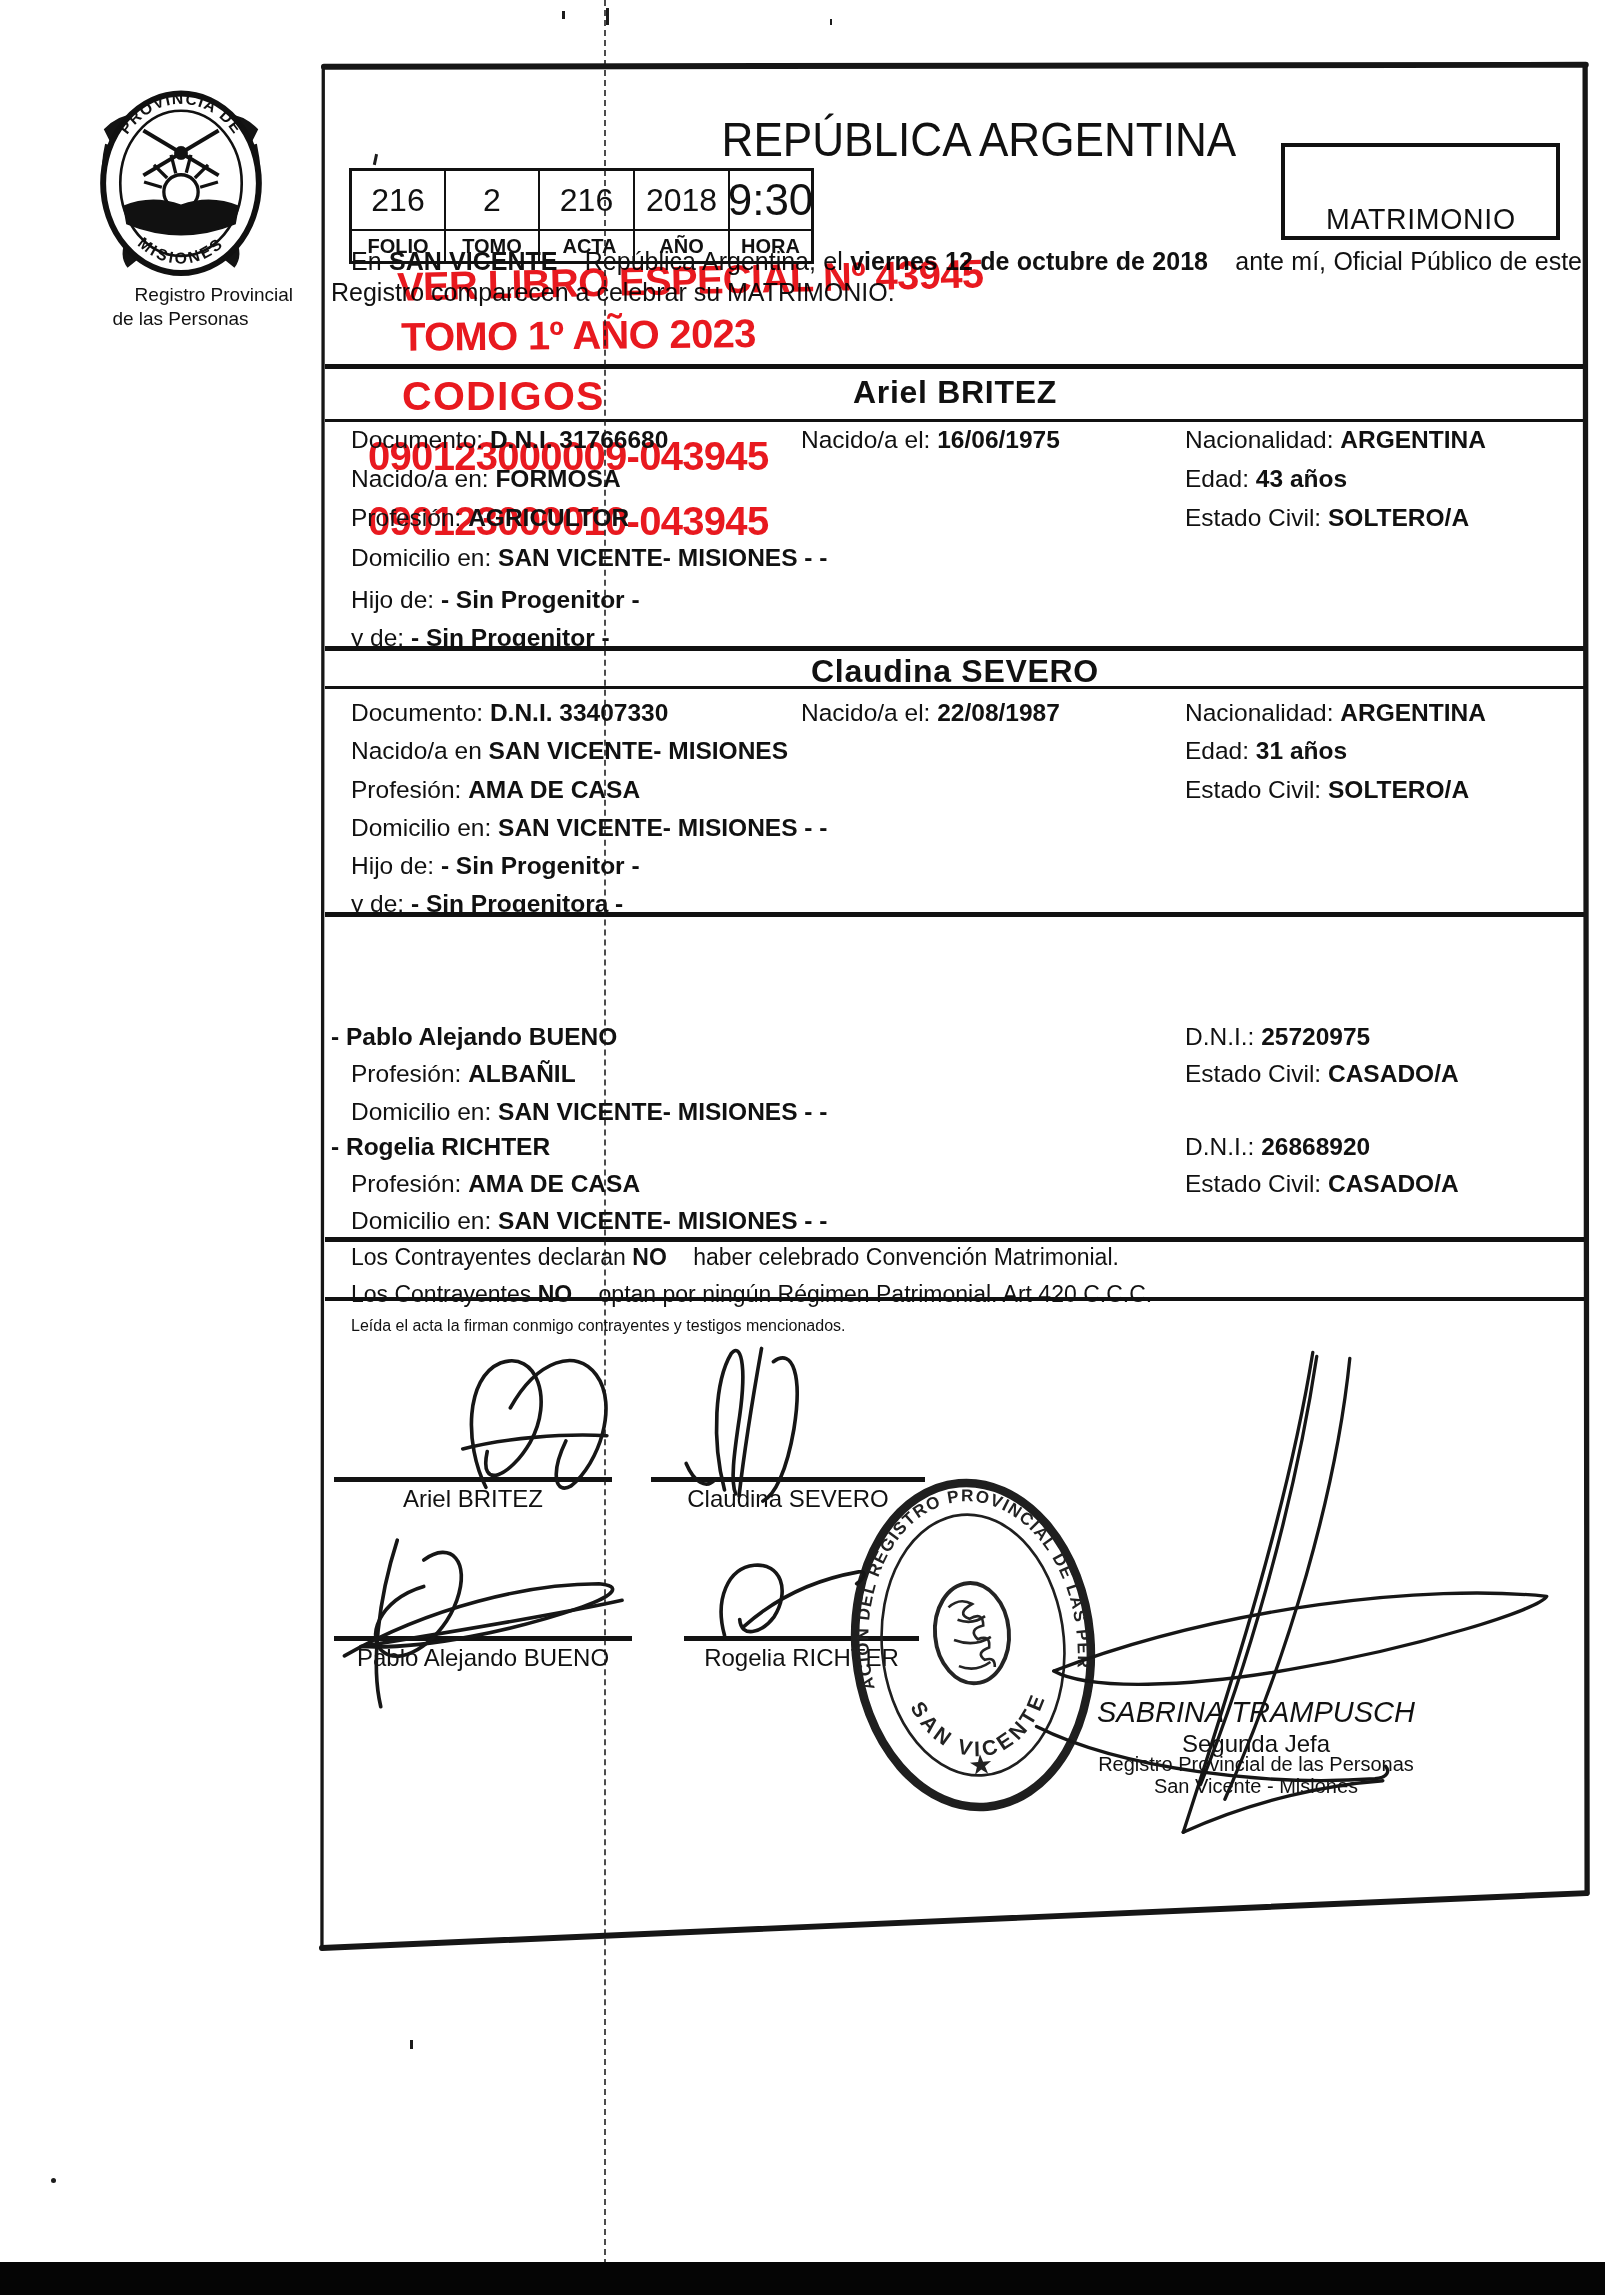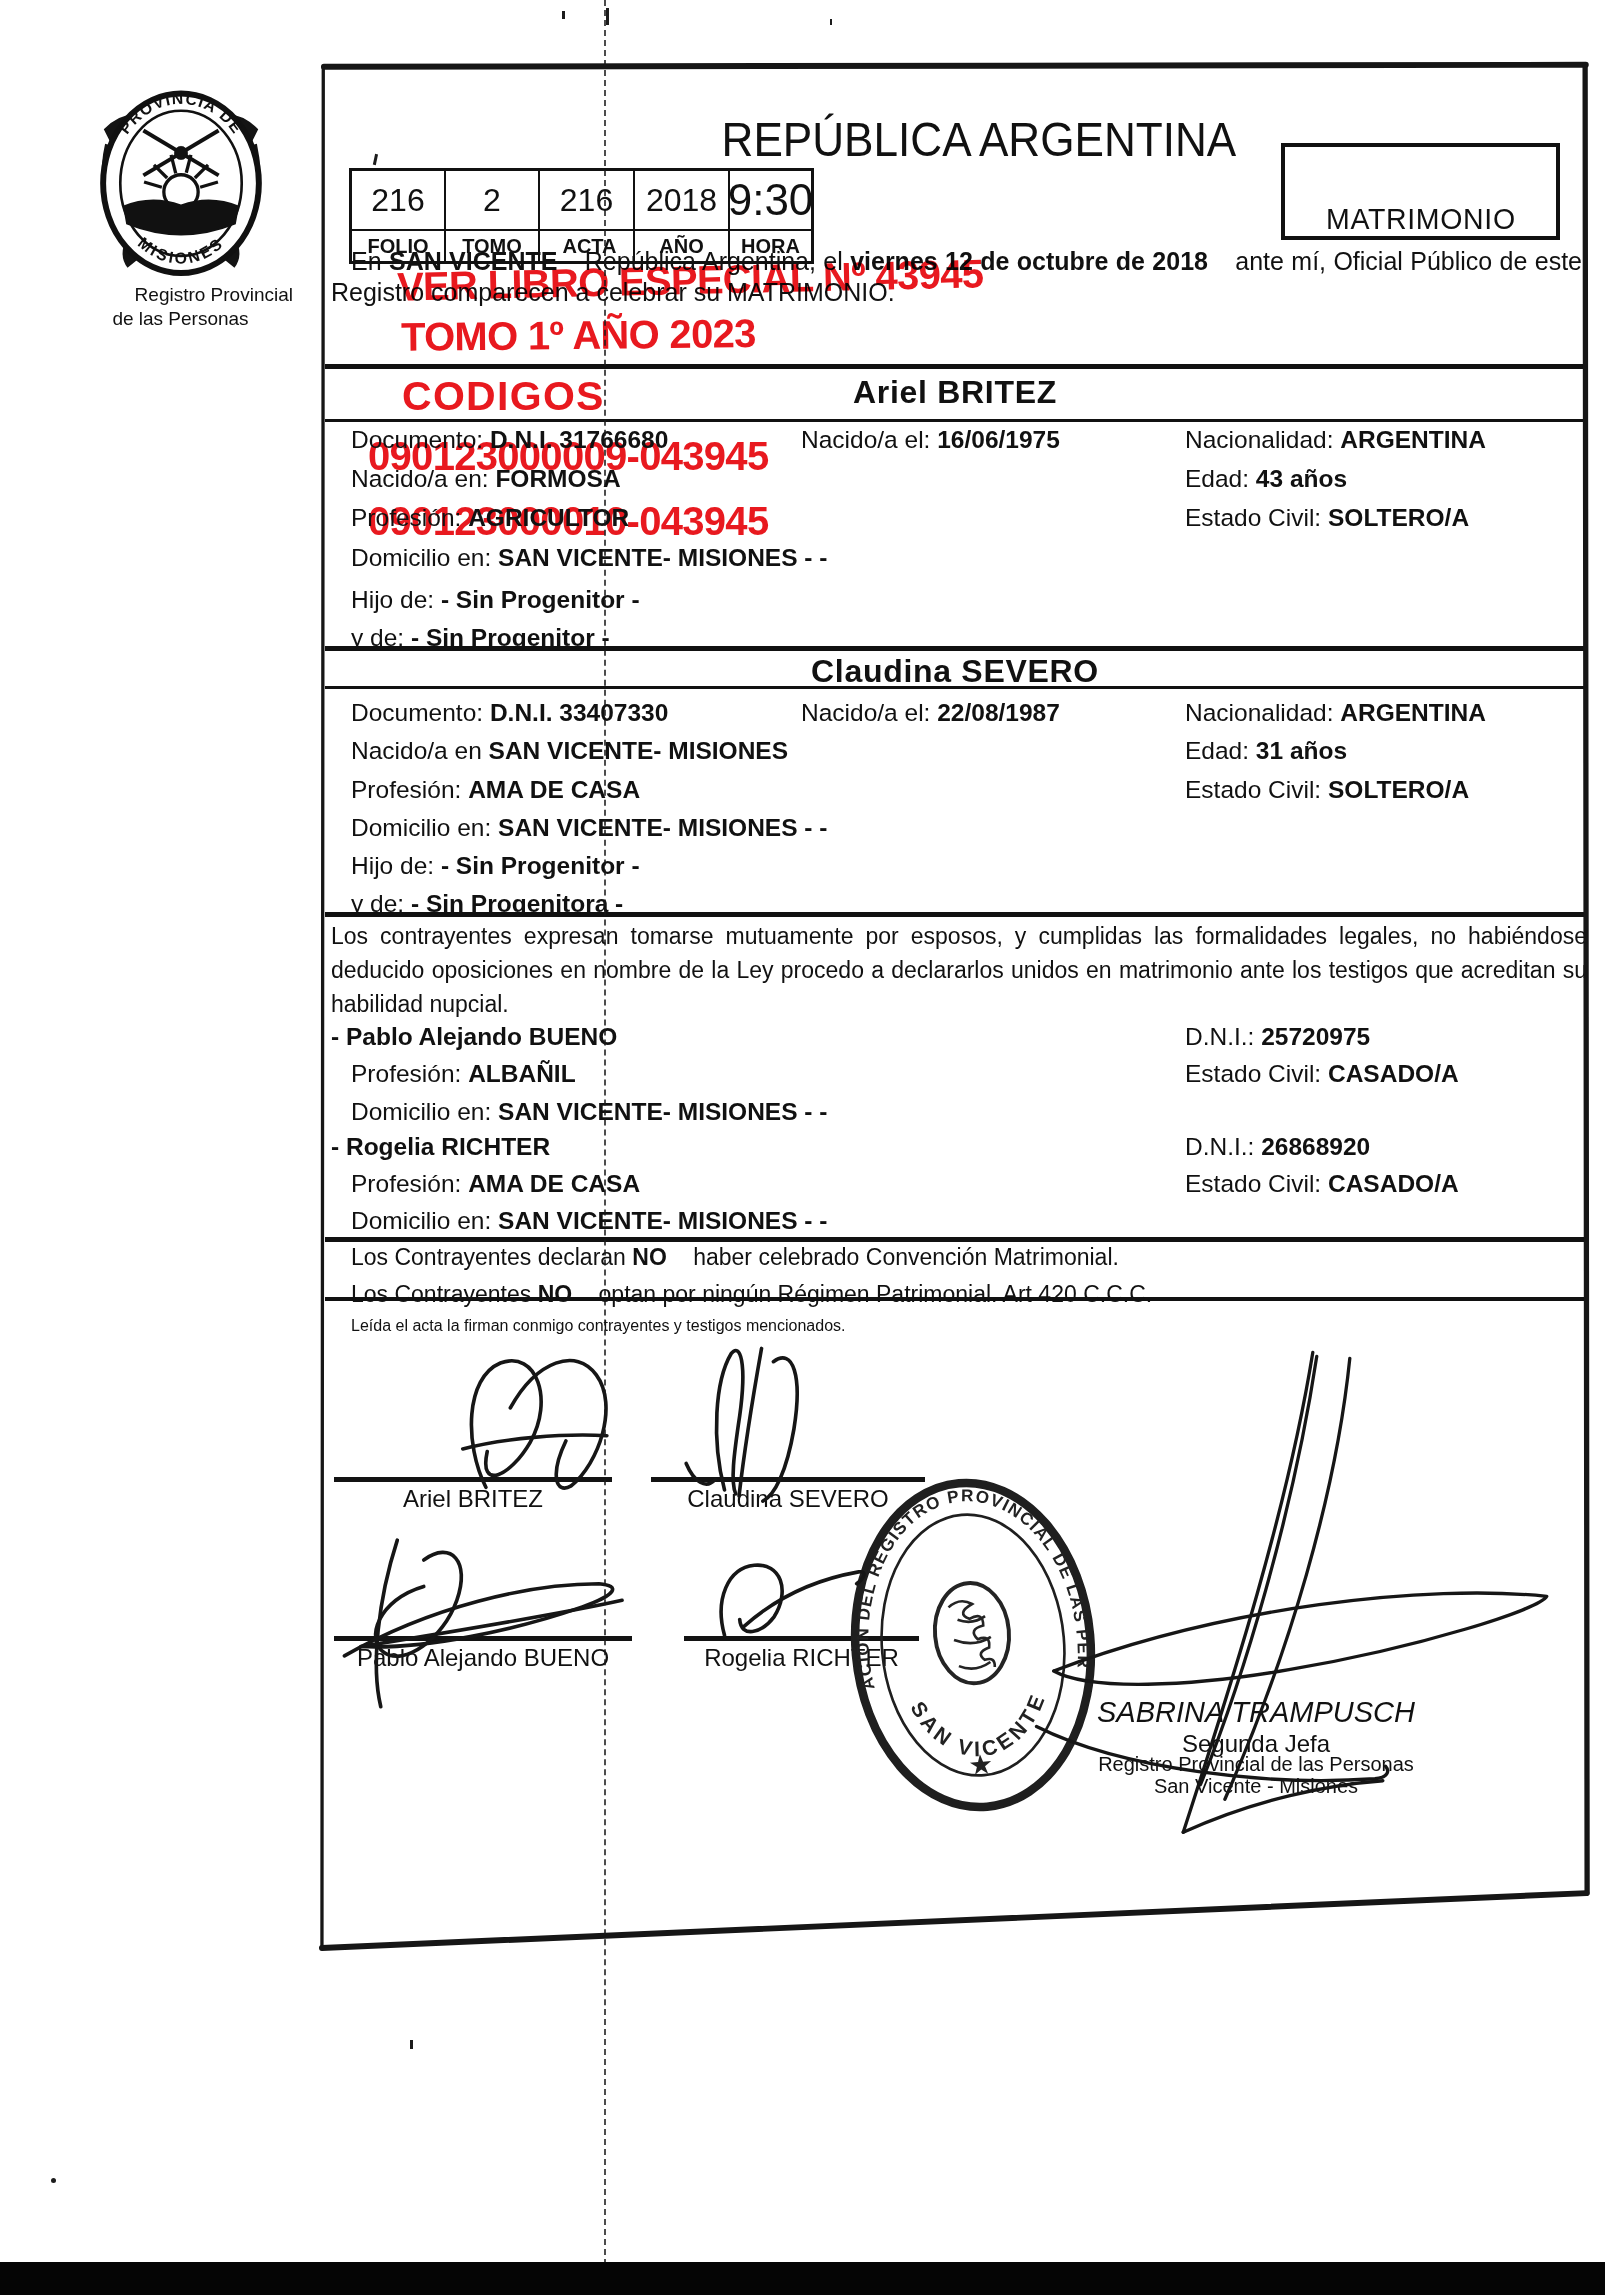--- a/index.html
+++ b/index.html
@@ -152,21 +152,20 @@
   <div class="row" style="top:814px;">
     <span class="c1"><span class="lbl">Domicilio en:</span> <span class="val">SAN VICENTE- MISIONES - -</span></span>
   </div>
   <div class="row" style="top:852px;">
     <span class="c1"><span class="lbl">Hijo de:</span> <span class="val">- Sin Progenitor -</span></span>
   </div>
   <div class="row" style="top:890px;">
     <span class="c1"><span class="lbl">y de:</span> <span class="val">- Sin Progenitora -</span></span>
   </div>
 
-  <div class="abs" style="left:331px;top:919px;width:1256px;font-size:23px;line-height:34px;text-align:justify;">Los contrayentes expresan tomarse mutuamente por esposos, y cumplidas las formalidades legales, no habiéndose deducido oposiciones en nombre de la Ley procedo a declararlos unidos en matrimonio ante los testigos que acreditan su habilidad nupcial.</div>
 
   <div class="row" style="top:1023px;">
     <span class="c1 val">- Pablo Alejando BUENO</span>
     <span class="c3"><span class="lbl">D.N.I.:</span> <span class="val">25720975</span></span>
   </div>
   <div class="row" style="top:1060px;">
     <span class="c1"><span class="lbl">Profesión:</span> <span class="val">ALBAÑIL</span></span>
     <span class="c3"><span class="lbl">Estado Civil:</span> <span class="val">CASADO/A</span></span>
   </div>
   <div class="row" style="top:1098px;">

